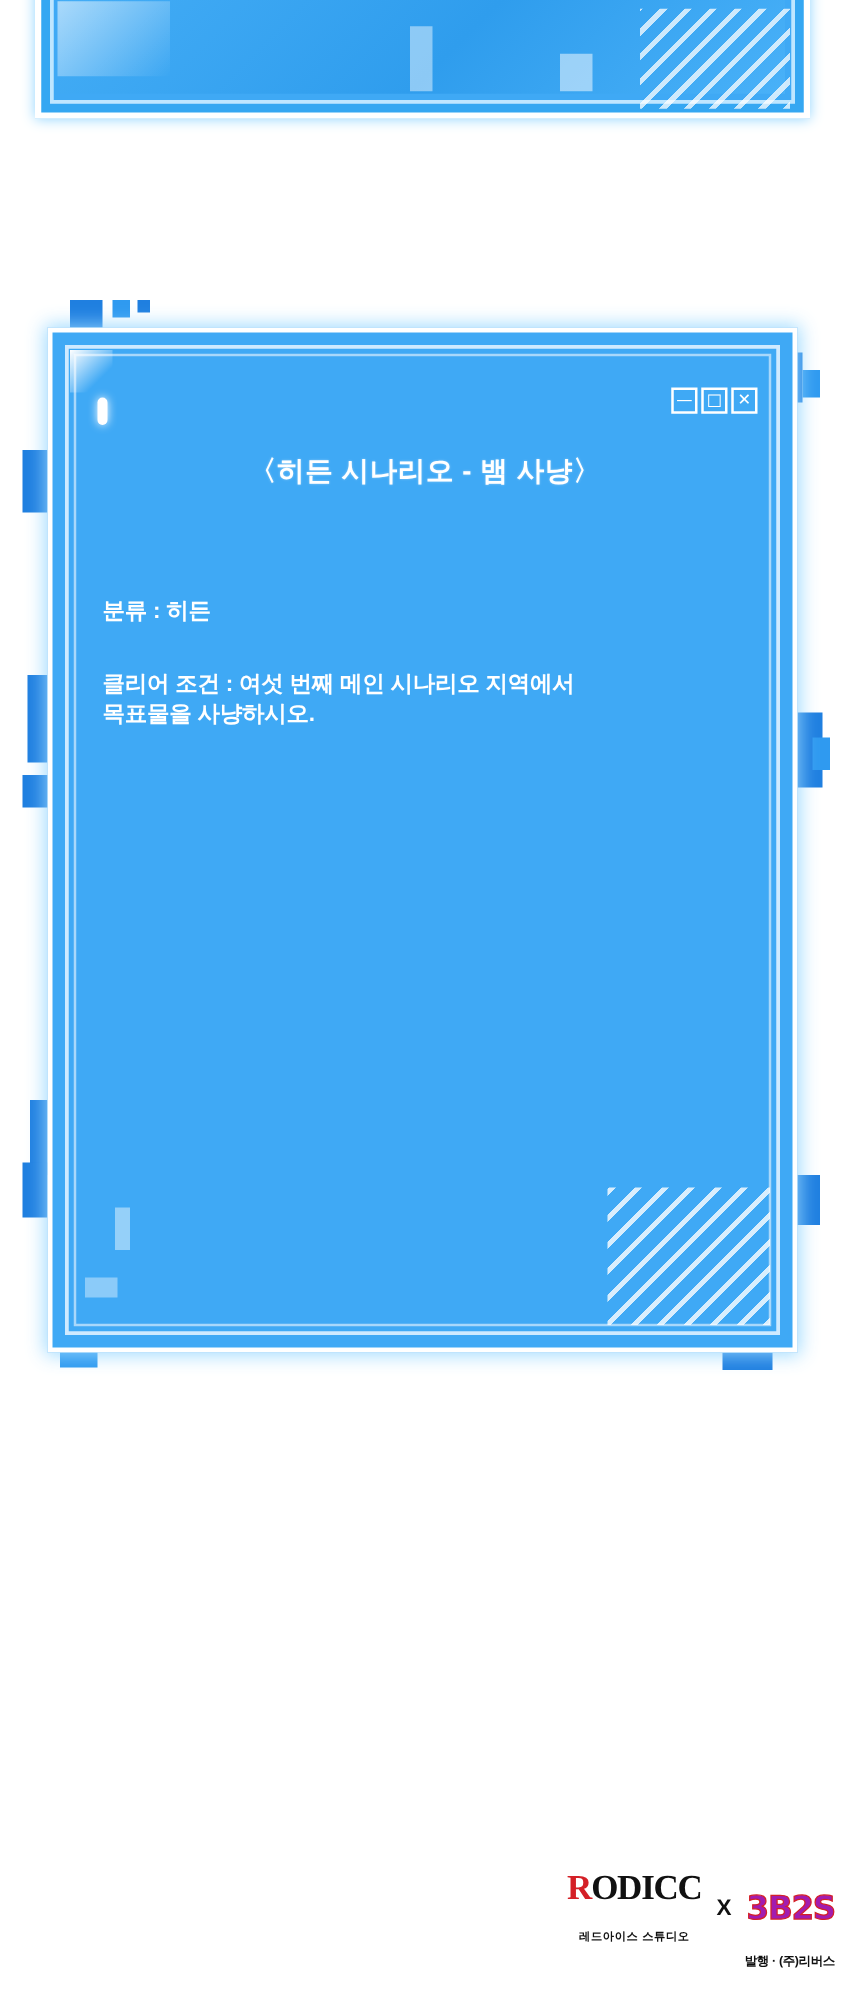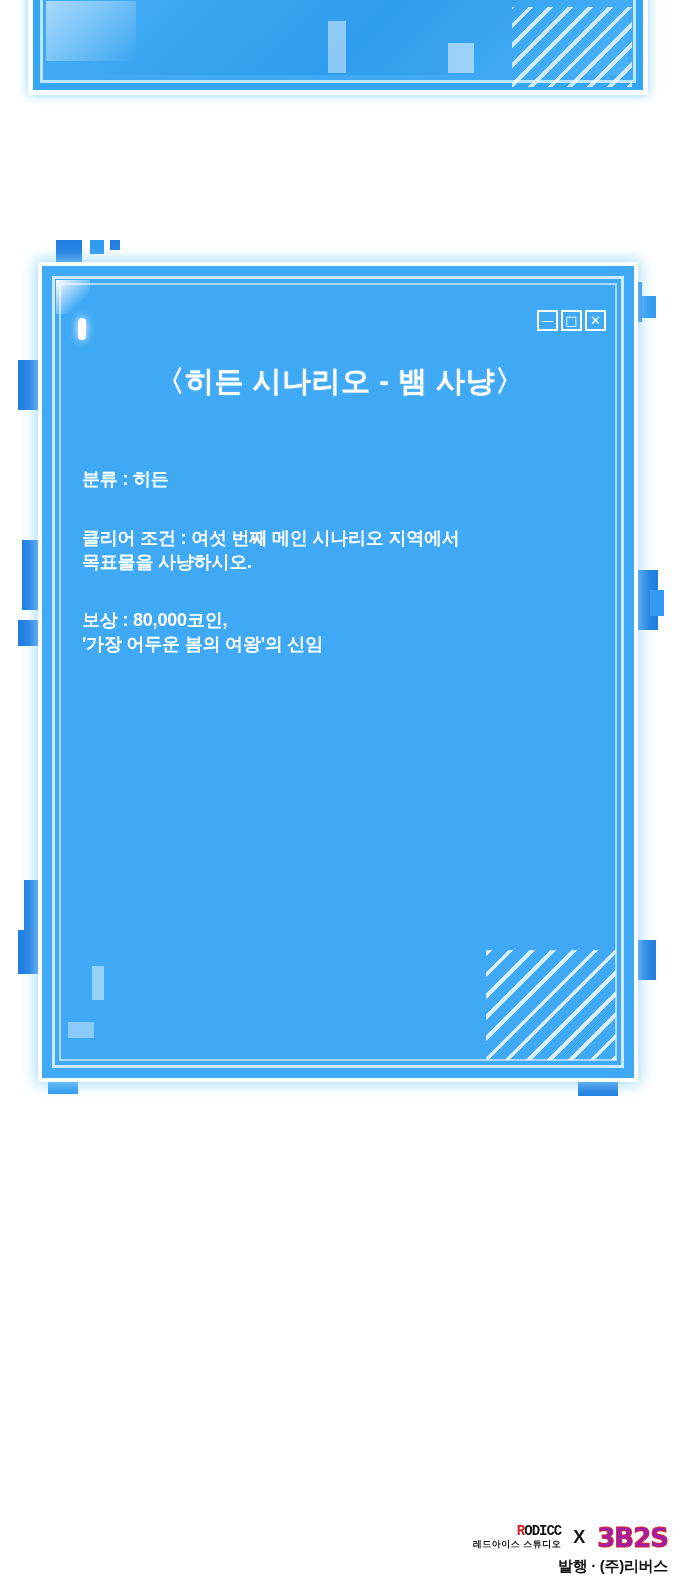--- a/index.html
+++ b/index.html
@@ -178,24 +178,24 @@
   
   .content {
     position: absolute;
     left: 40px;
     right: 36px;
     top: 96px;
     color: #ffffff;
   }
   .win-title {
     text-align: center;
-    font-size: 29px;
+    font-size: 22px;
     font-weight: bold;
     letter-spacing: 0.5px;
-    margin-bottom: 66px;
+    margin-bottom: 85px;
     text-shadow: 0 0 2px rgba(255,255,255,0.4);
   }
   .field {
     font-size: 18px;
     font-weight: bold;
     line-height: 1.32;
     margin-bottom: 35px;
     letter-spacing: -0.2px;
   }
   .field .l2 { display: block; }
@@ -208,54 +208,54 @@
     text-align: right;
     color: #111;
   }
   .logo-row {
     display: flex;
     align-items: center;
     justify-content: flex-end;
     gap: 10px;
   }
   .logo-red {
-    font-family: Liberation Mono, monospace;
-    font-weight: bold;
-    font-size: 14px;
+    font-family: Liberation Serif, serif;
+    font-weight: bold;
+    font-size: 28px;
     letter-spacing: -1px;
     color: #111111;
     line-height: 1;
   }
   .logo-red .accent { color: #d42027; }
   .logo-red-sub {
     font-size: 9px;
     letter-spacing: 0.5px;
     font-weight: bold;
     color: #111;
-    margin-top: 0;
+    margin-top: 18px;
     text-align: center;
   }
   .logo-x {
     font-size: 18px;
     font-weight: bold;
     color: #111;
     padding: 0 2px;
   }
   .logo-blue {
     font-family: "DejaVu Sans", sans-serif;
     font-weight: bold;
     font-size: 26px;
     color: #a21caf;
     letter-spacing: -1px;
     -webkit-text-stroke: 1px #d42027;
     line-height: 1;
   }
   .publisher {
     margin-top: 6px;
-    font-size: 15px;
+    font-size: 10px;
     font-weight: bold;
     color: #111;
     letter-spacing: -0.3px;
   }
 </style>
 </head>
 <body>
 
 <div class="top-panel">
   <div class="frame-outer"></div>
@@ -308,24 +308,20 @@
         <span>분류 : 히든</span>
       </div>
 
 
       <div class="field">
         <span>클리어 조건 : 여섯 번째 메인 시나리오 지역에서</span>
         <span class="l2">목표물을 사냥하시오.</span>
       </div>
 
 
-      <div class="field">
-        <span>보상 : 80,000코인,</span>
-        <span class="l2">'가장 어두운 봄의 여왕'의 신임</span>
-      </div>
 
     </div>
   </div>
 </div>
 
 <div class="footer">
   <div class="logo-row">
     <div>
       <div class="logo-red">
         <span class="accent">R</span><span>ODICC</span>

